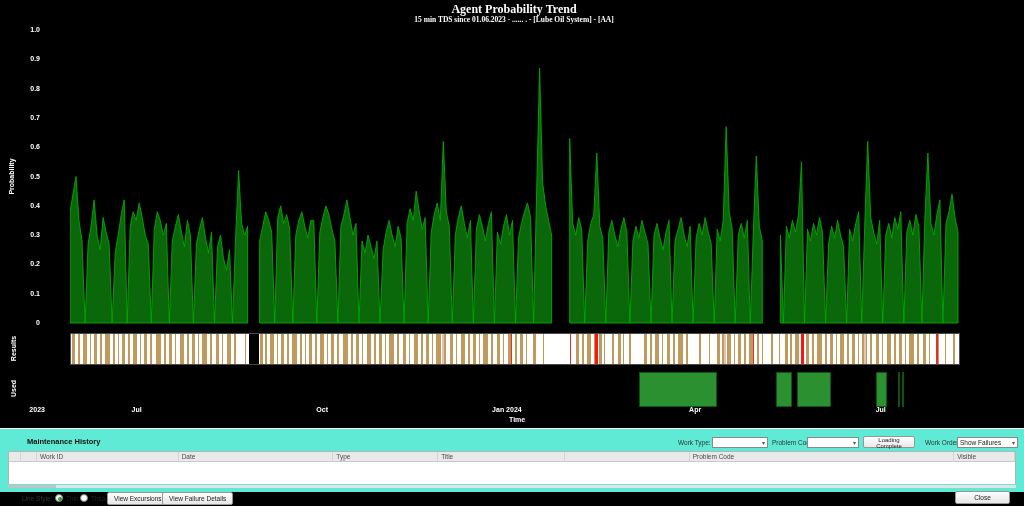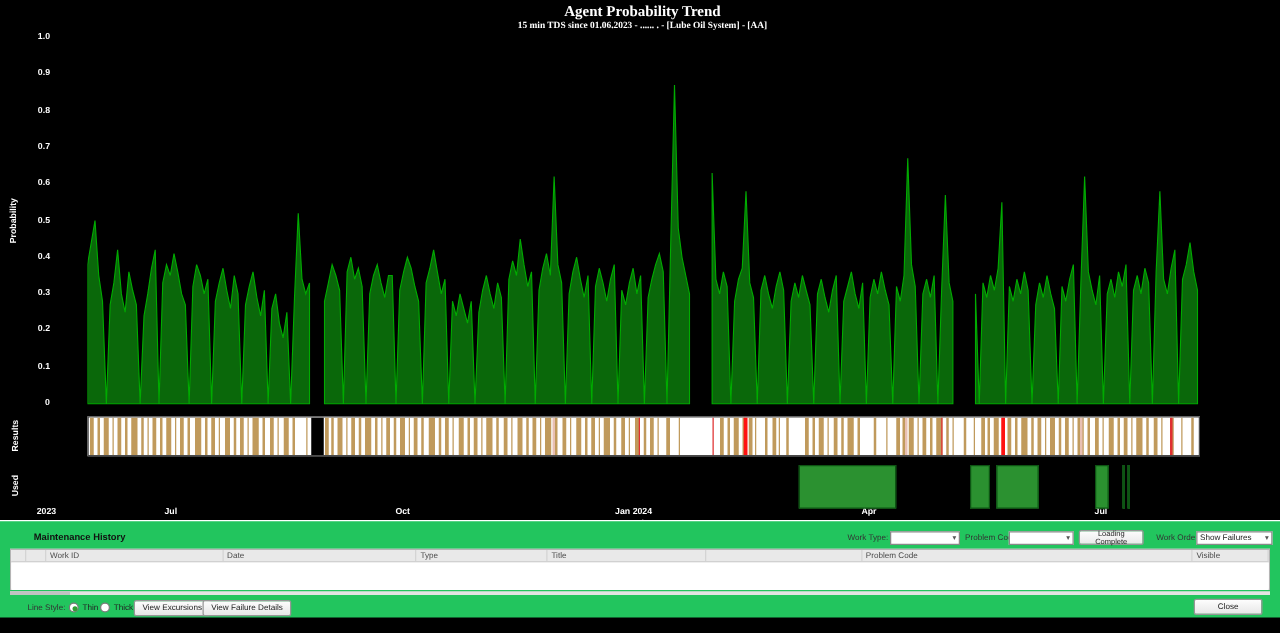--- a/index.html
+++ b/index.html
@@ -19,22 +19,22 @@
   #xaxis-label { position:absolute; color:#fff; font-size:7px; font-weight:bold; }
   #series-svg { position:absolute; left:70px; top:30px; }
 
   #results-strip { position:absolute; left:70px; top:333px; width:890px; height:32px;
                    background:#fff; border:1px solid #4a4a4a; overflow:hidden; }
   .rbar { position:absolute; top:0; height:100%; }
   #used-strip { position:absolute; left:70px; top:372px; width:890px; height:35px; overflow:hidden; }
   .ublock { position:absolute; top:0; height:100%; }
 
   
-  #bottom-panel { position:absolute; left:0; top:416px; width:1024px; height:78px;
-                  background:#22c55e; border-top:1px solid #ffffff; color:#222; }
+  #bottom-panel { position:absolute; left:0; top:428px; width:1024px; height:64px;
+                  background:#5eead4; border-top:1px solid #ffffff; color:#222; }
   #maintenance-title { position:absolute; left:27px; top:8px; font-size:7.5px; font-weight:bold; color:#111; }
   .ctl-label { position:absolute; font-size:6.5px; color:#333; white-space:nowrap; }
   .combo { position:absolute; height:11px; background:#fff; border:1px solid #898989; font-size:6.5px;
            color:#222; display:flex; align-items:center; justify-content:space-between; padding:0 2px; cursor:default; }
   .combo .caret { font-size:6px; color:#555; line-height:1; }
   .mini-btn { position:absolute; height:12px; background:linear-gradient(#fdfdfd,#e9e9e9);
               border:1px solid #979797; border-radius:2px; font-size:6px; color:#222;
               font-family:"Liberation Sans", sans-serif; padding:0 3px; cursor:default; }
 
   #mh-table { position:absolute; left:8px; top:22px; width:1008px; height:33px;

